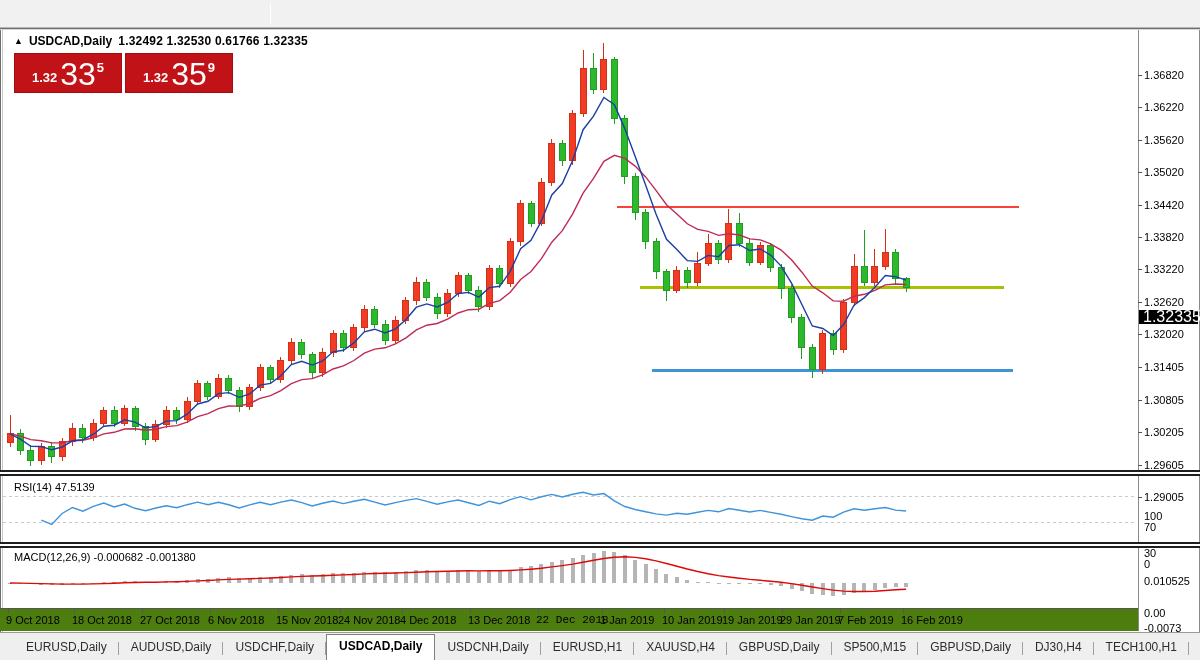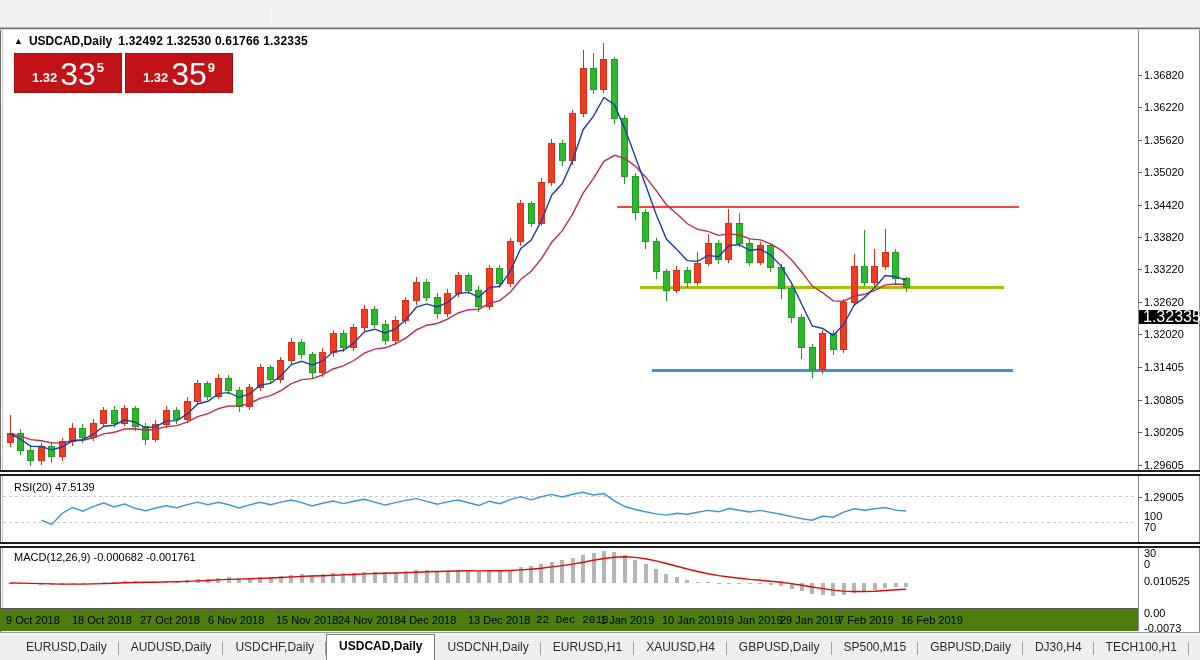--- a/index.html
+++ b/index.html
@@ -292,31 +292,31 @@
         <rect x="903.12" y="278.71199999999993" width="6" height="8.47800000000035" fill="#2eb82e" stroke="#1f9e22" stroke-width="1"></rect>
         <polyline points="10.0,433.8 20.4,436.1 30.8,439.6 41.3,440.7 51.7,442.9 62.1,442.7 72.5,440.7 82.9,440.2 93.4,437.8 103.8,433.9 114.2,432.3 124.6,429.0 135.0,428.7 145.5,430.2 155.9,429.3 166.3,426.6 176.7,425.6 187.1,422.1 197.6,416.6 208.0,413.7 218.4,408.6 228.8,406.0 239.2,406.1 249.7,403.5 260.1,398.3 270.5,395.7 280.9,390.6 291.3,383.7 301.8,379.6 312.2,378.6 322.6,374.9 333.0,369.0 343.4,365.9 353.9,360.5 364.3,353.2 374.7,349.1 385.1,347.8 395.5,343.9 406.0,337.8 416.4,329.9 426.8,325.2 437.2,323.5 447.6,319.2 458.1,313.0 468.5,309.7 478.9,309.2 489.3,303.4 499.7,300.6 510.2,292.2 520.6,279.5 531.0,271.5 541.4,258.7 551.8,242.2 562.3,230.6 572.7,213.9 583.1,193.1 593.5,178.3 603.9,161.3 614.4,155.3 624.8,158.4 635.2,166.1 645.6,176.9 656.0,190.4 666.5,204.7 676.9,214.0 687.3,223.8 697.7,229.4 708.1,231.4 718.6,235.4 729.0,233.7 739.4,235.0 749.8,238.9 760.2,239.9 770.7,243.8 781.1,250.1 791.5,259.7 801.9,272.2 812.3,286.1 822.8,292.8 833.2,300.9 843.6,301.2 854.0,296.2 864.4,294.3 874.9,290.3 885.3,284.9 895.7,284.0 906.1,284.5" fill="none" stroke="#bf2b55" stroke-width="1.4" class="smooth"></polyline>
         <polyline points="10.0,433.8 20.4,439.2 30.8,446.4 41.3,446.5 51.7,449.8 62.1,447.0 72.5,440.8 82.9,439.7 93.4,434.2 103.8,426.3 114.2,425.2 124.6,419.8 135.0,422.1 145.5,427.8 155.9,426.6 166.3,421.1 176.7,420.6 187.1,414.2 197.6,404.0 208.0,401.3 218.4,393.6 228.8,392.6 239.2,397.3 249.7,394.0 260.1,385.1 270.5,383.4 280.9,375.7 291.3,364.5 301.8,361.3 312.2,365.1 322.6,361.0 333.0,351.8 343.4,350.3 353.9,342.9 364.3,331.8 374.7,329.2 385.1,333.0 395.5,328.8 406.0,319.5 416.4,307.2 426.8,303.9 437.2,307.0 447.6,302.5 458.1,293.5 468.5,292.4 478.9,297.1 489.3,287.6 499.7,286.3 510.2,271.4 520.6,248.8 531.0,240.3 541.4,220.9 551.8,195.0 562.3,183.5 572.7,160.2 583.1,129.7 593.5,116.2 603.9,97.4 614.4,104.6 624.8,128.6 635.2,156.6 645.6,184.9 656.0,213.9 666.5,239.3 676.9,249.6 687.3,260.6 697.7,261.4 708.1,255.4 718.6,256.7 729.0,245.5 739.4,244.7 749.8,250.5 760.2,249.0 770.7,255.1 781.1,266.1 791.5,283.1 801.9,304.5 812.3,326.0 822.8,328.5 833.2,335.5 843.6,324.5 854.0,305.2 864.4,297.6 874.9,287.2 885.3,275.6 895.7,276.7 906.1,280.2" fill="none" stroke="#1c3fa3" stroke-width="1.4" class="smooth"></polyline>
       </svg>
 
     <div id="price-axis"></div>
     <div id="price-badge" style="top: 280.19px;">1.32335</div>
 
     <div class="pane-sep" style="top:440px;"></div>
 
-    <div class="pane-label" style="left:14px; top:451px;">RSI(20) 47.5139</div>
+    <div class="pane-label" style="left:14px; top:451px;">RSI(14) 47.5139</div>
     <svg id="rsi-svg" style="left:3px; top:447px;" width="1135" height="65" viewBox="3 477 1135 65">
         <line x1="3" x2="1137" y1="496.65" y2="496.65" stroke="#c9c9c9" stroke-width="1" stroke-dasharray="3 3"></line>
         <line x1="3" x2="1137" y1="522.85" y2="522.85" stroke="#c9c9c9" stroke-width="1" stroke-dasharray="3 3"></line>
         <polyline points="41.3,520.1 51.7,524.4 62.1,513.5 72.5,507.5 82.9,511.2 93.4,506.3 103.8,503.1 114.2,507.0 124.6,504.0 135.0,508.3 145.5,510.8 155.9,508.0 166.3,505.7 176.7,507.7 187.1,504.7 197.6,502.1 208.0,504.7 218.4,502.2 228.8,504.8 239.2,507.9 249.7,504.9 260.1,502.2 270.5,504.7 280.9,502.1 291.3,500.0 301.8,502.6 312.2,505.9 322.6,503.3 333.0,501.0 343.4,503.6 353.9,501.3 364.3,499.3 374.7,502.1 385.1,505.0 395.5,502.6 406.0,500.4 416.4,498.6 426.8,501.4 437.2,504.2 447.6,501.9 458.1,500.0 468.5,502.7 478.9,505.5 489.3,501.2 499.7,503.7 510.2,499.6 520.6,496.7 531.0,499.8 541.4,496.8 551.8,494.4 562.3,497.0 572.7,494.3 583.1,492.2 593.5,495.0 603.9,493.6 614.4,500.9 624.8,506.5 635.2,509.5 645.6,511.7 656.0,513.9 666.5,515.1 676.9,513.3 687.3,514.2 697.7,512.3 708.1,510.4 718.6,511.8 729.0,508.5 739.4,510.3 749.8,512.0 760.2,510.4 770.7,512.4 781.1,514.2 791.5,516.6 801.9,518.8 812.3,520.2 822.8,516.0 833.2,517.2 843.6,512.1 854.0,508.8 864.4,510.3 874.9,508.8 885.3,507.5 895.7,510.1 906.1,511.0" fill="none" stroke="#3f93da" stroke-width="1.4" class="smooth"></polyline>
       </svg>
     <div id="rsi-axis"></div>
 
     <div class="pane-sep" style="top:512px;"></div>
 
-    <div class="pane-label" style="left:14px; top:521px;">MACD(12,26,9) -0.000682 -0.001761</div>
+    <div class="pane-label" style="left:14px; top:521px;">MACD(12,26,9) -0.000682 -0.001380</div>
     <svg id="macd-svg" style="left:3px; top:516px;" width="1135" height="62" viewBox="3 546 1135 62">
         <rect x="8" y="583" width="4" height="1" fill="#b5b5b5"></rect>
         <rect x="18.42" y="583" width="4" height="1" fill="#b5b5b5"></rect>
         <rect x="28.84" y="583" width="4" height="1.4723683171253015" fill="#b5b5b5"></rect>
         <rect x="39.26" y="583" width="4" height="1.612897418745888" fill="#b5b5b5"></rect>
         <rect x="49.68" y="583" width="4" height="2.0668618567420936" fill="#b5b5b5"></rect>
         <rect x="60.1" y="583" width="4" height="1.8354875277372003" fill="#b5b5b5"></rect>
         <rect x="70.52" y="583" width="4" height="1.150302257437147" fill="#b5b5b5"></rect>
         <rect x="80.94" y="583" width="4" height="1" fill="#b5b5b5"></rect>
         <rect x="91.36" y="583" width="4" height="1" fill="#b5b5b5"></rect>

